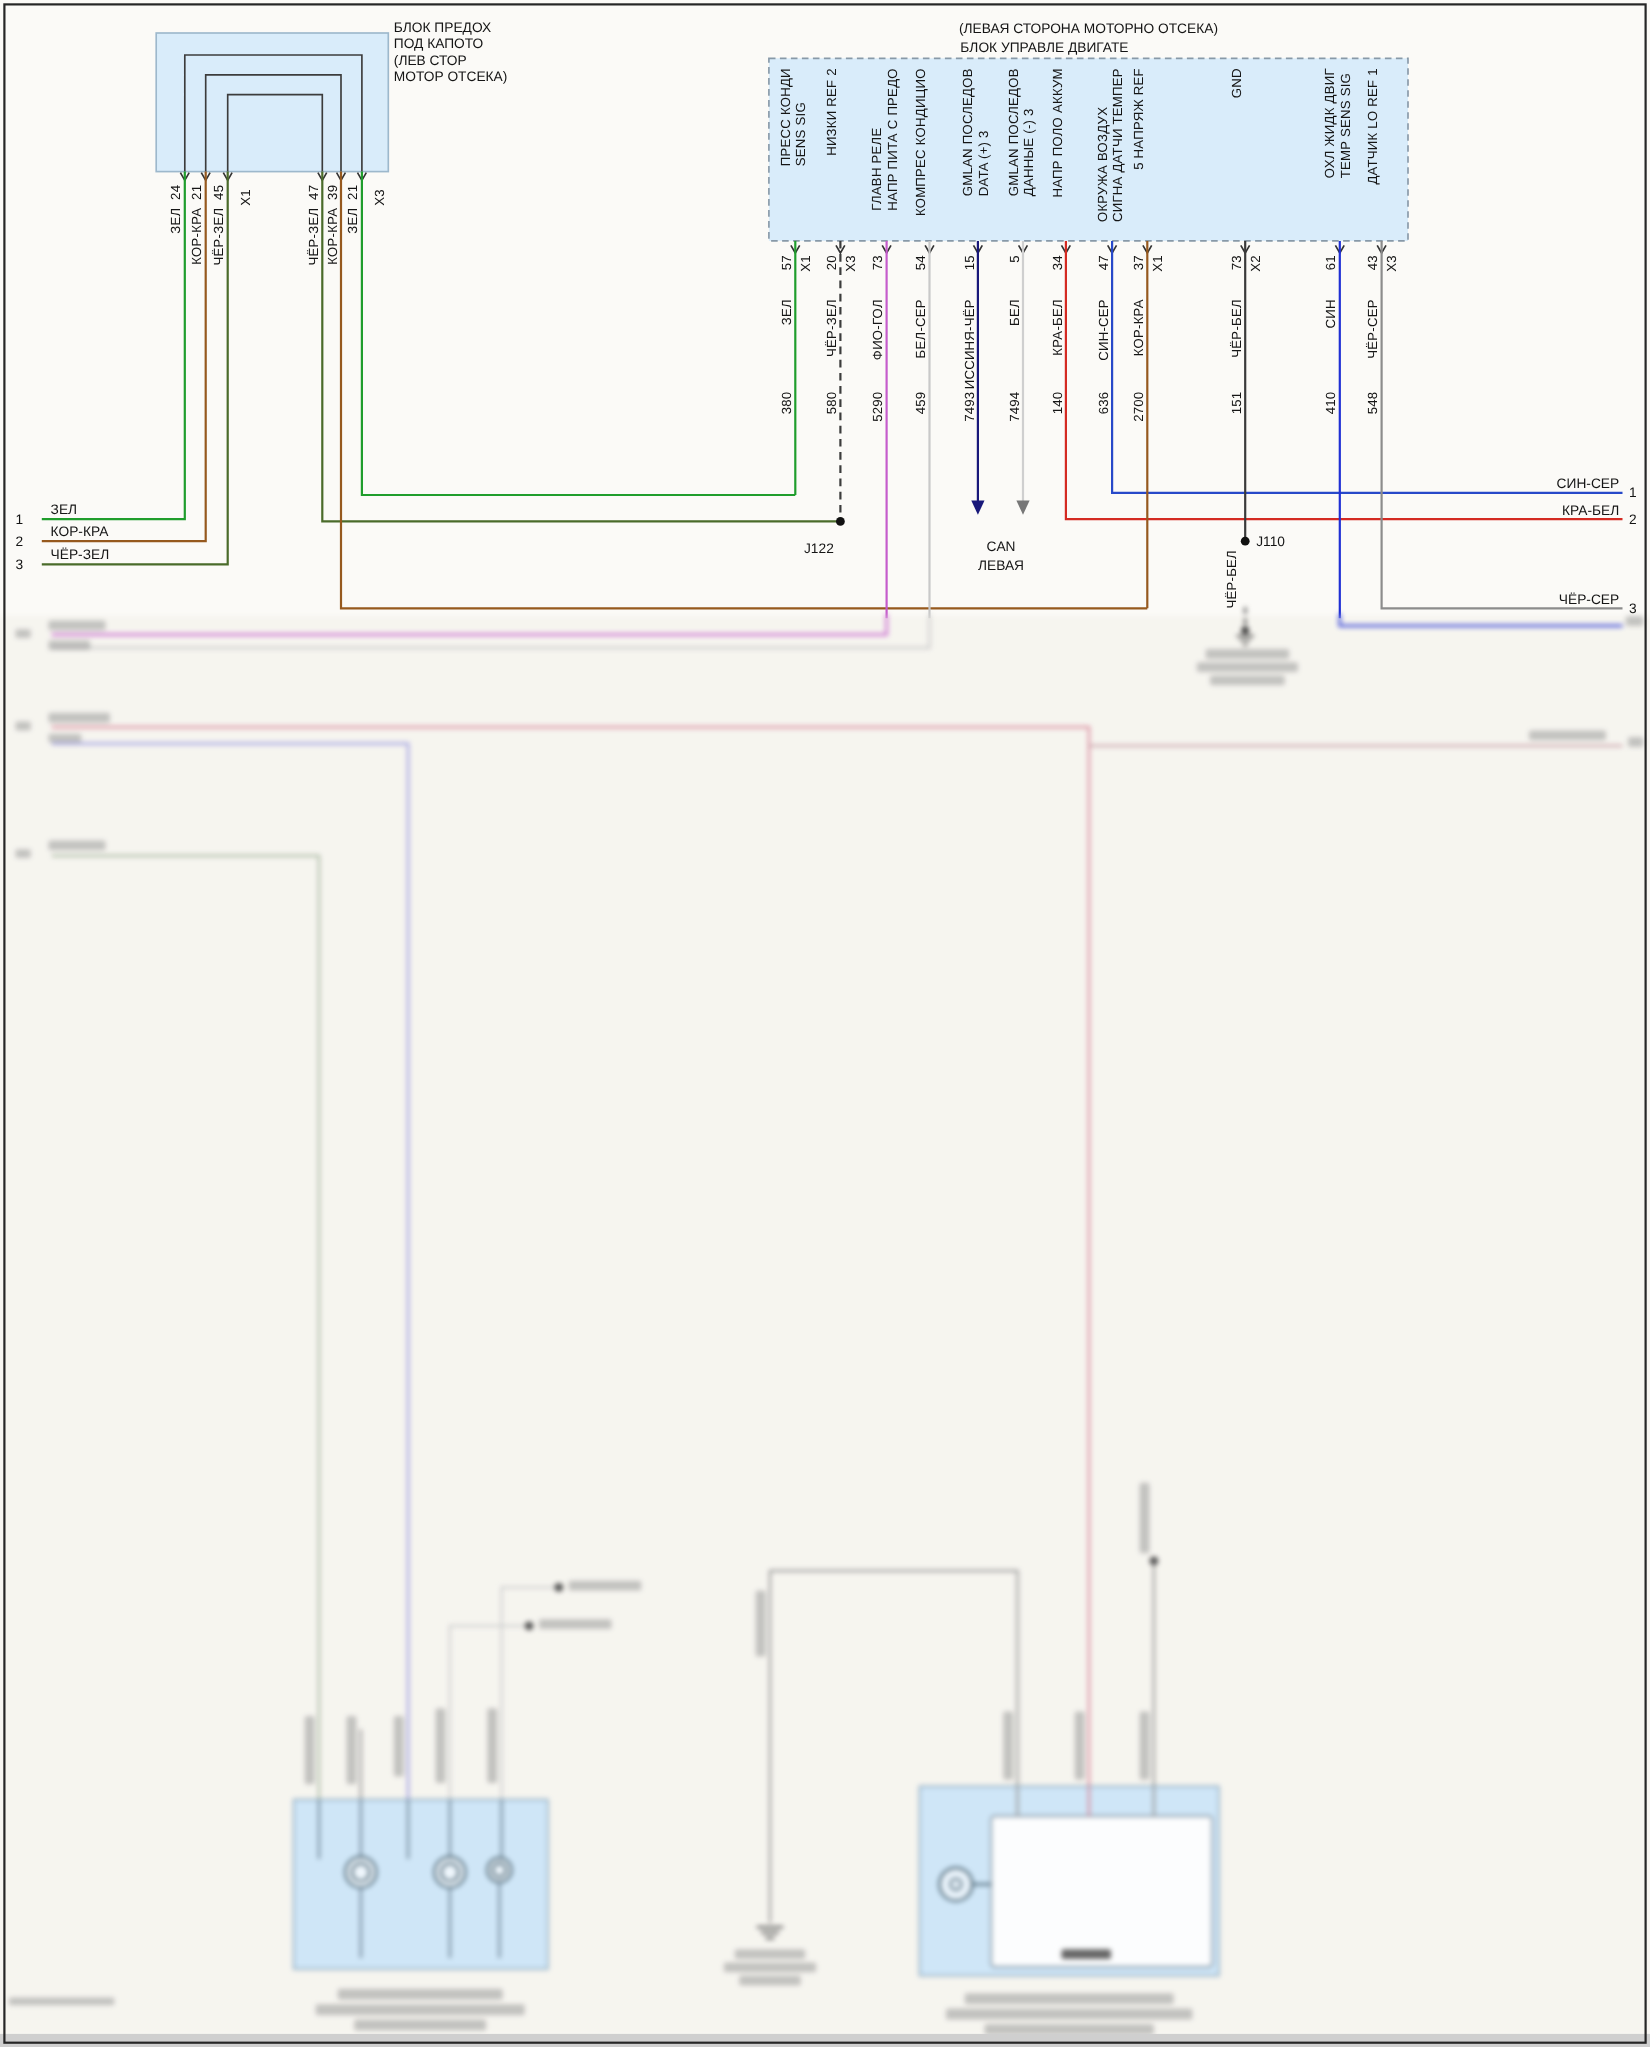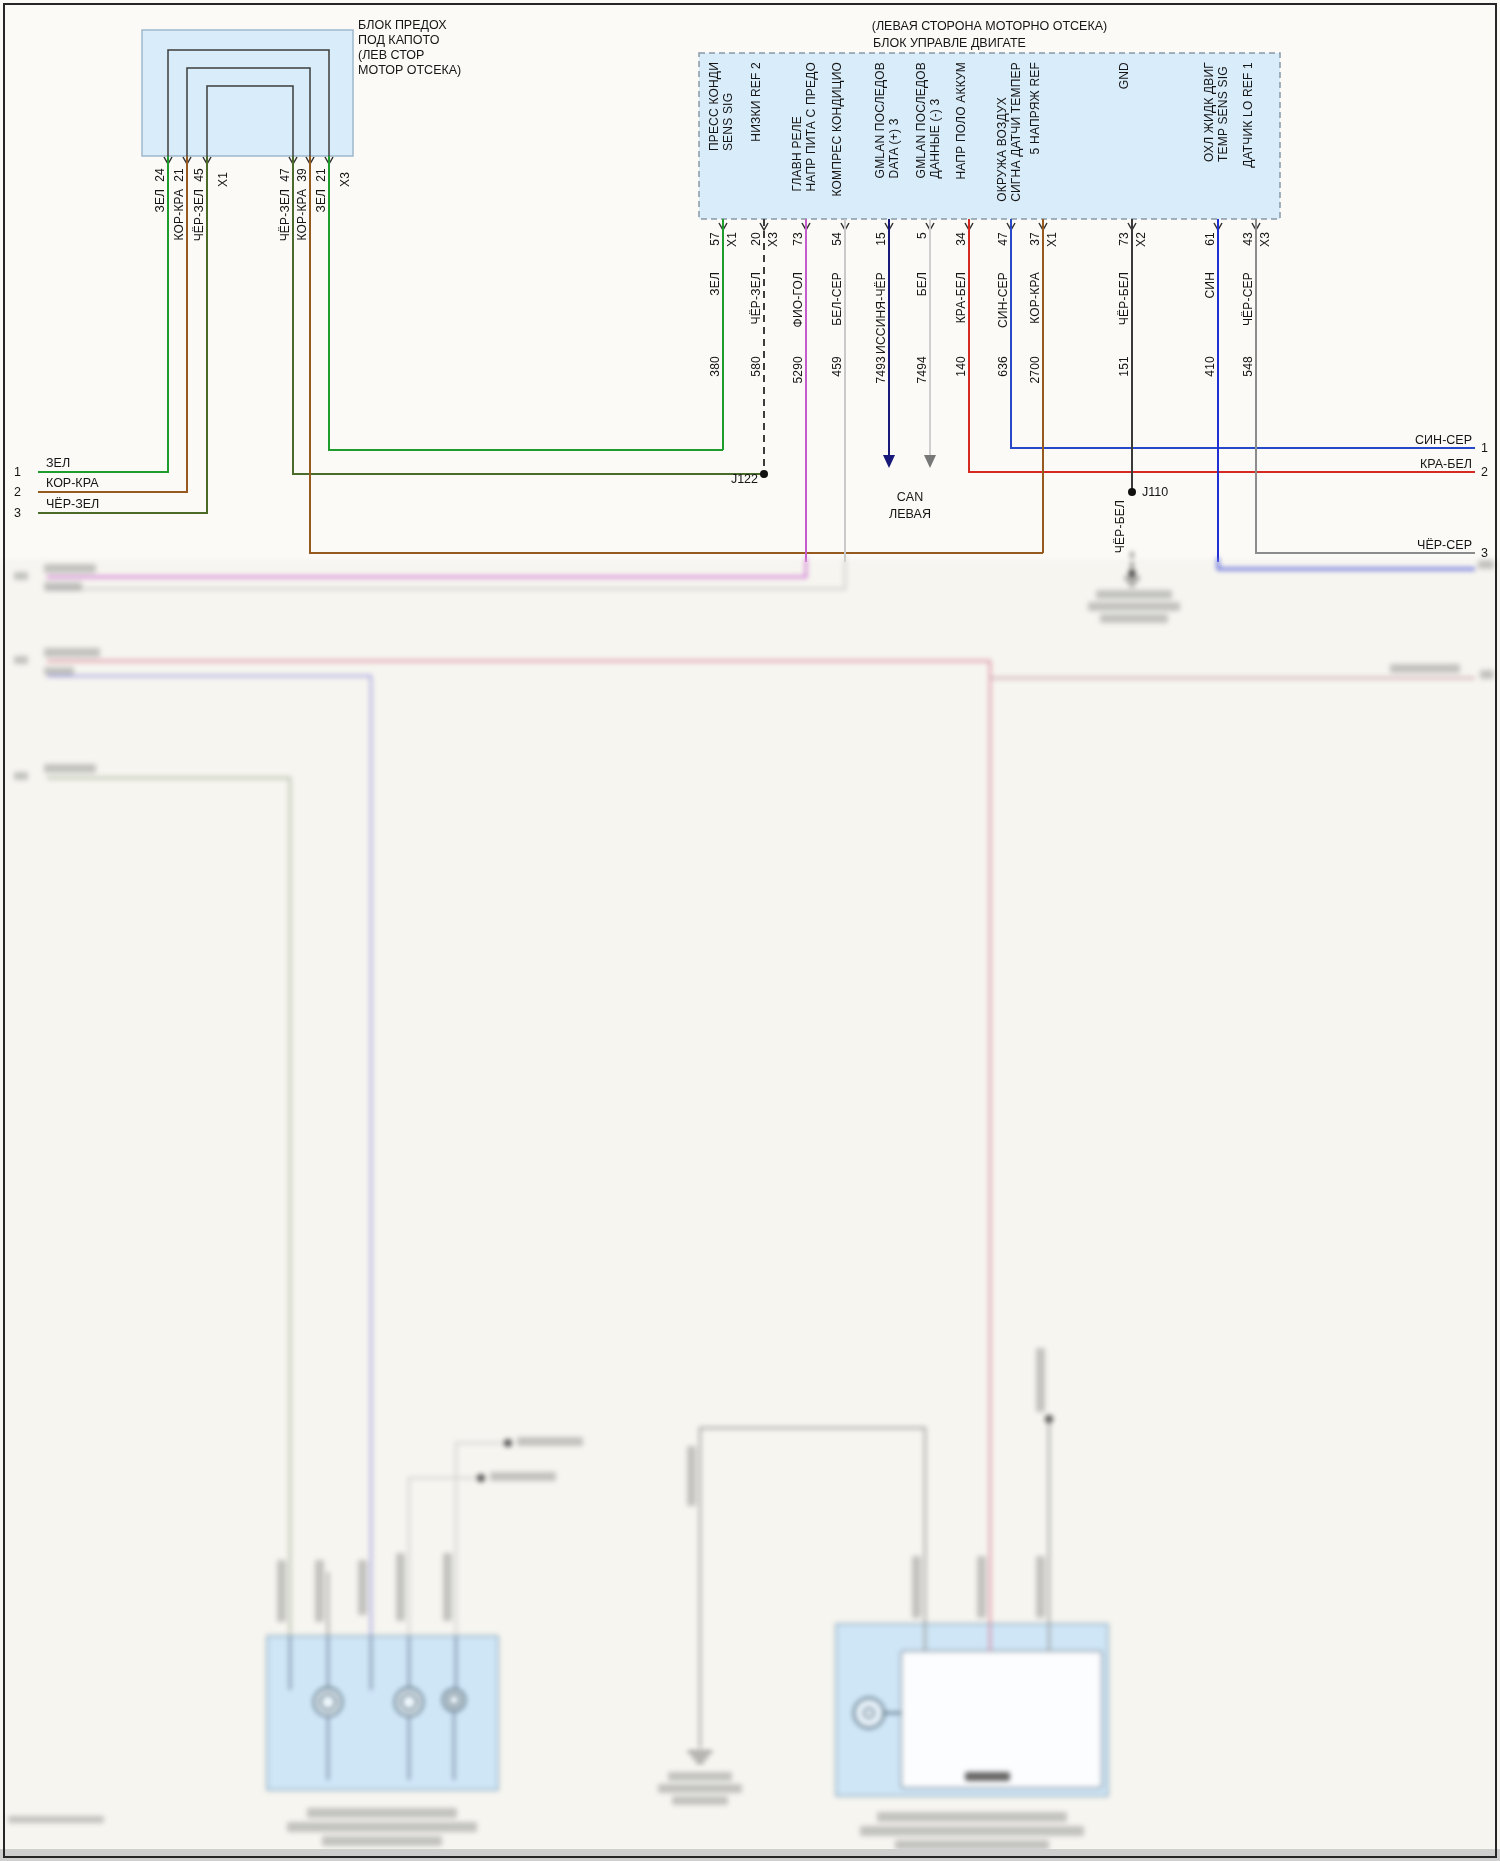--- a/index.html
+++ b/index.html
@@ -240,21 +240,21 @@
   <div class="lbl" style="left:14px;top:506px">3</div>
   <div class="lbl" style="left:46px;top:497px">ЧЁР-ЗЕЛ</div>
 
   <div class="lblr" style="left:1372px;top:433px;width:100px">СИН-СЕР</div>
   <div class="lbl" style="left:1481px;top:441px">1</div>
   <div class="lblr" style="left:1372px;top:457px;width:100px">КРА-БЕЛ</div>
   <div class="lbl" style="left:1481px;top:465px">2</div>
   <div class="lblr" style="left:1372px;top:538px;width:100px">ЧЁР-СЕР</div>
   <div class="lbl" style="left:1481px;top:546px">3</div>
 
-  <div class="lblr" style="left:398px;top:472px;width:360px">J122</div>
+  <div class="lblr" style="left:398px;top:492px;width:360px">J122</div>
   <div class="lbl" style="left:1142px;top:485px">J110</div>
   <div class="vt" style="left:1113px;top:500px">ЧЁР-БЕЛ</div>
 
   <div class="lblc" style="left:878px;top:489px;width:64px">CAN
 ЛЕВАЯ</div>
 
   <div class="strip"></div>
   <div class="frame"></div>
 </div>
 

